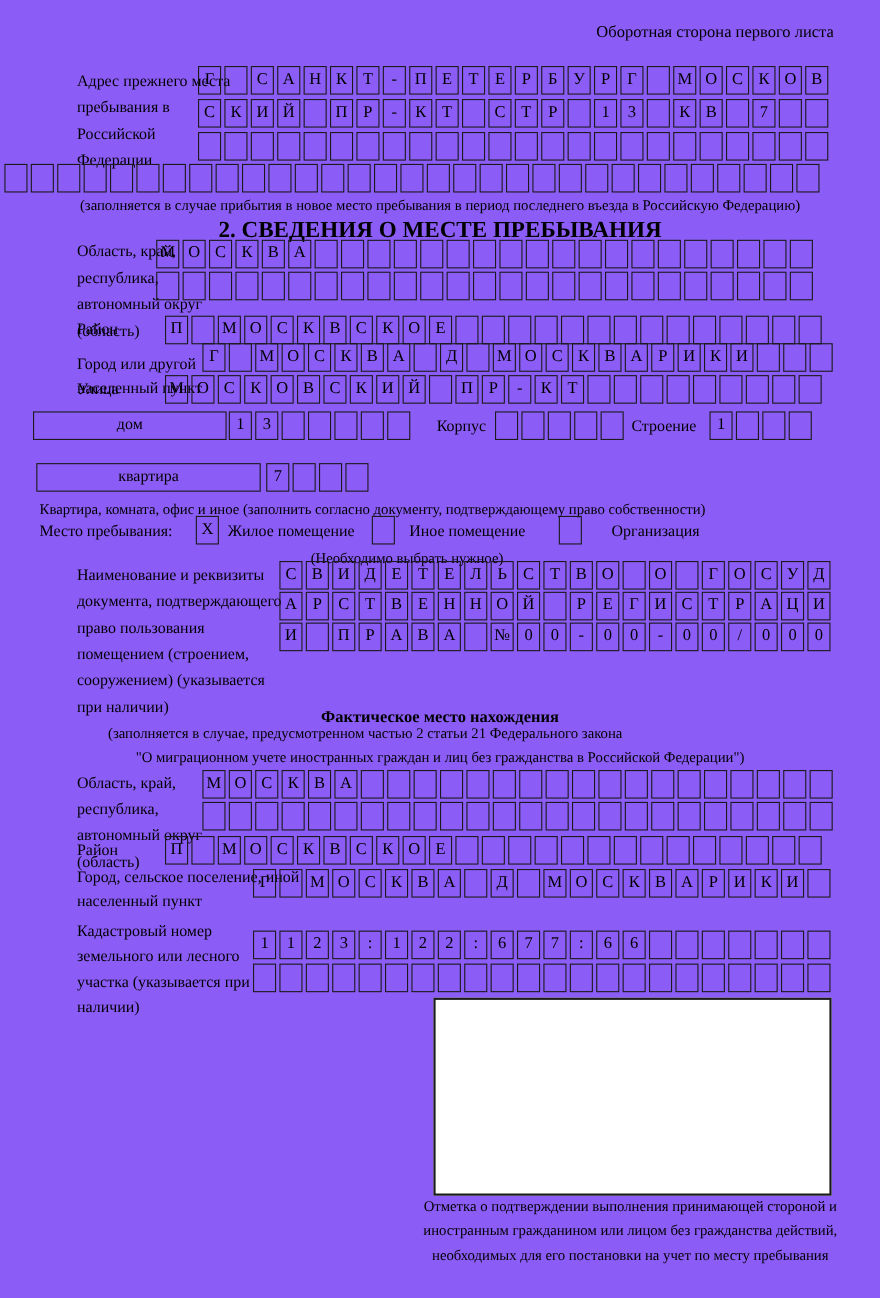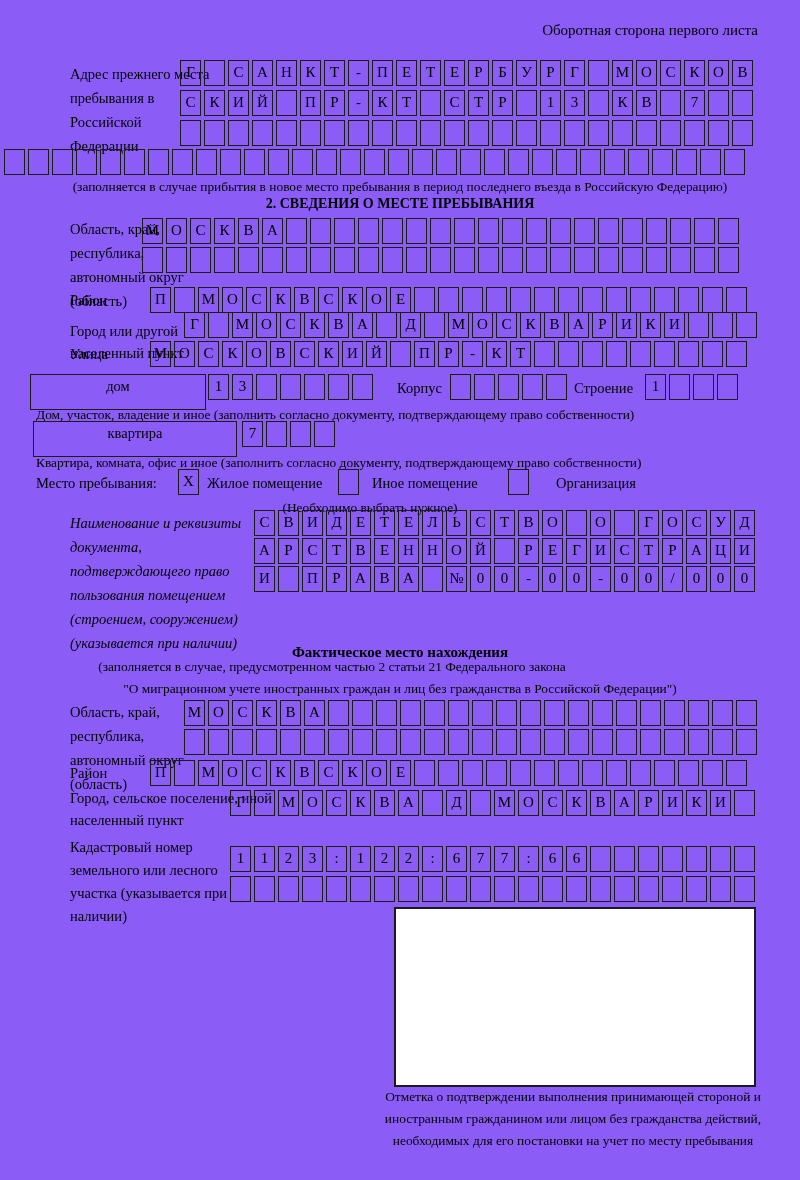--- a/index.html
+++ b/index.html
@@ -8,23 +8,23 @@
   .abs{position:absolute;}
   .lbl{position:absolute;font-size:14.5px;line-height:24px;}
   .hint{position:absolute;font-size:13.4px;line-height:21px;}
   .center{text-align:center;}
   .cellrow{position:absolute;display:flex;}
   .cell{box-sizing:border-box;flex:0 0 auto;width:21px;height:26px;margin-right:3px;
         border:1.6px solid #1b1b1b;text-align:center;font-size:15px;line-height:23px;
         font-family:"Liberation Serif","DejaVu Serif",serif;}
   .cbox{position:absolute;box-sizing:border-box;width:21px;height:26px;border:1.6px solid #1b1b1b;
         text-align:center;font-size:15px;line-height:23px;}
-  .widebox{position:absolute;box-sizing:border-box;height:36px;border:1.6px solid #1b1b1b;
+  .widebox{position:absolute;box-sizing:border-box;height:26px;border:1.6px solid #1b1b1b;
         text-align:center;font-size:14.5px;line-height:23px;}
-  .heading{position:absolute;left:0;width:800px;text-align:center;font-weight:bold;font-size:14px;}
+  .heading{position:absolute;left:0;width:800px;text-align:center;font-weight:bold;font-size:21px;}
   .stamp{position:absolute;border:2px solid #1b1b1b;background:#fff;}
 </style>
 </head>
 <body>
 
 <div class="page">
 
   <div class="abs" style="top:22px;right:42px;font-size:15px;">Оборотная сторона первого листа</div>
 
   <div class="lbl" style="left:70px;top:62px;width:140px;">Адрес прежнего места пребывания в Российской Федерации</div>
@@ -303,41 +303,40 @@
       <span class="cell"></span>
       <span class="cell"></span>
     </div>
   <div class="lbl" style="left:574px;top:376px;">Строение</div>
   <div class="cellrow" style="left:645px;top:374px;">
       <span class="cell">1</span>
       <span class="cell"></span>
       <span class="cell"></span>
       <span class="cell"></span>
     </div>
-  <div class="hint" style="left:36px;top:404px;">Дом, участок, владение и иное (заполнить согласно документу, подтверждающему право собственности)</div>
 
   <div class="widebox" style="left:33px;top:421px;width:204px;font-family:Liberation Serif, serif;">квартира</div>
   <div class="cellrow" style="left:242px;top:421px;">
       <span class="cell">7</span>
       <span class="cell"></span>
       <span class="cell"></span>
       <span class="cell"></span>
     </div>
   <div class="hint" style="left:36px;top:452px;">Квартира, комната, офис и иное (заполнить согласно документу, подтверждающему право собственности)</div>
 
   <div class="lbl" style="left:36px;top:471px;">Место пребывания:</div>
   <div class="cbox" style="left:178px;top:469px;">X</div>
   <div class="lbl" style="left:207px;top:471px;">Жилое помещение</div>
   <div class="cbox" style="left:338px;top:469px;"></div>
   <div class="lbl" style="left:372px;top:471px;">Иное помещение</div>
   <div class="cbox" style="left:508px;top:469px;"></div>
   <div class="lbl" style="left:556px;top:471px;">Организация</div>
   <div class="hint center" style="left:160px;top:497px;width:420px;">(Необходимо выбрать нужное)</div>
 
-  <div class="lbl" style="left:70px;top:511px;width:192px;font-style:italic;">Наименование и реквизиты документа, подтверждающего право пользования помещением (строением, сооружением) (указывается при наличии)</div>
+  <div class="lbl" style="left:70px;top:511px;width:192px;">Наименование и реквизиты документа, подтверждающего право пользования помещением (строением, сооружением) (указывается при наличии)</div>
   <div class="cellrow" style="left:254px;top:510px;">
       <span class="cell">С</span>
       <span class="cell">В</span>
       <span class="cell">И</span>
       <span class="cell">Д</span>
       <span class="cell">Е</span>
       <span class="cell">Т</span>
       <span class="cell">Е</span>
       <span class="cell">Л</span>
       <span class="cell">Ь</span>

